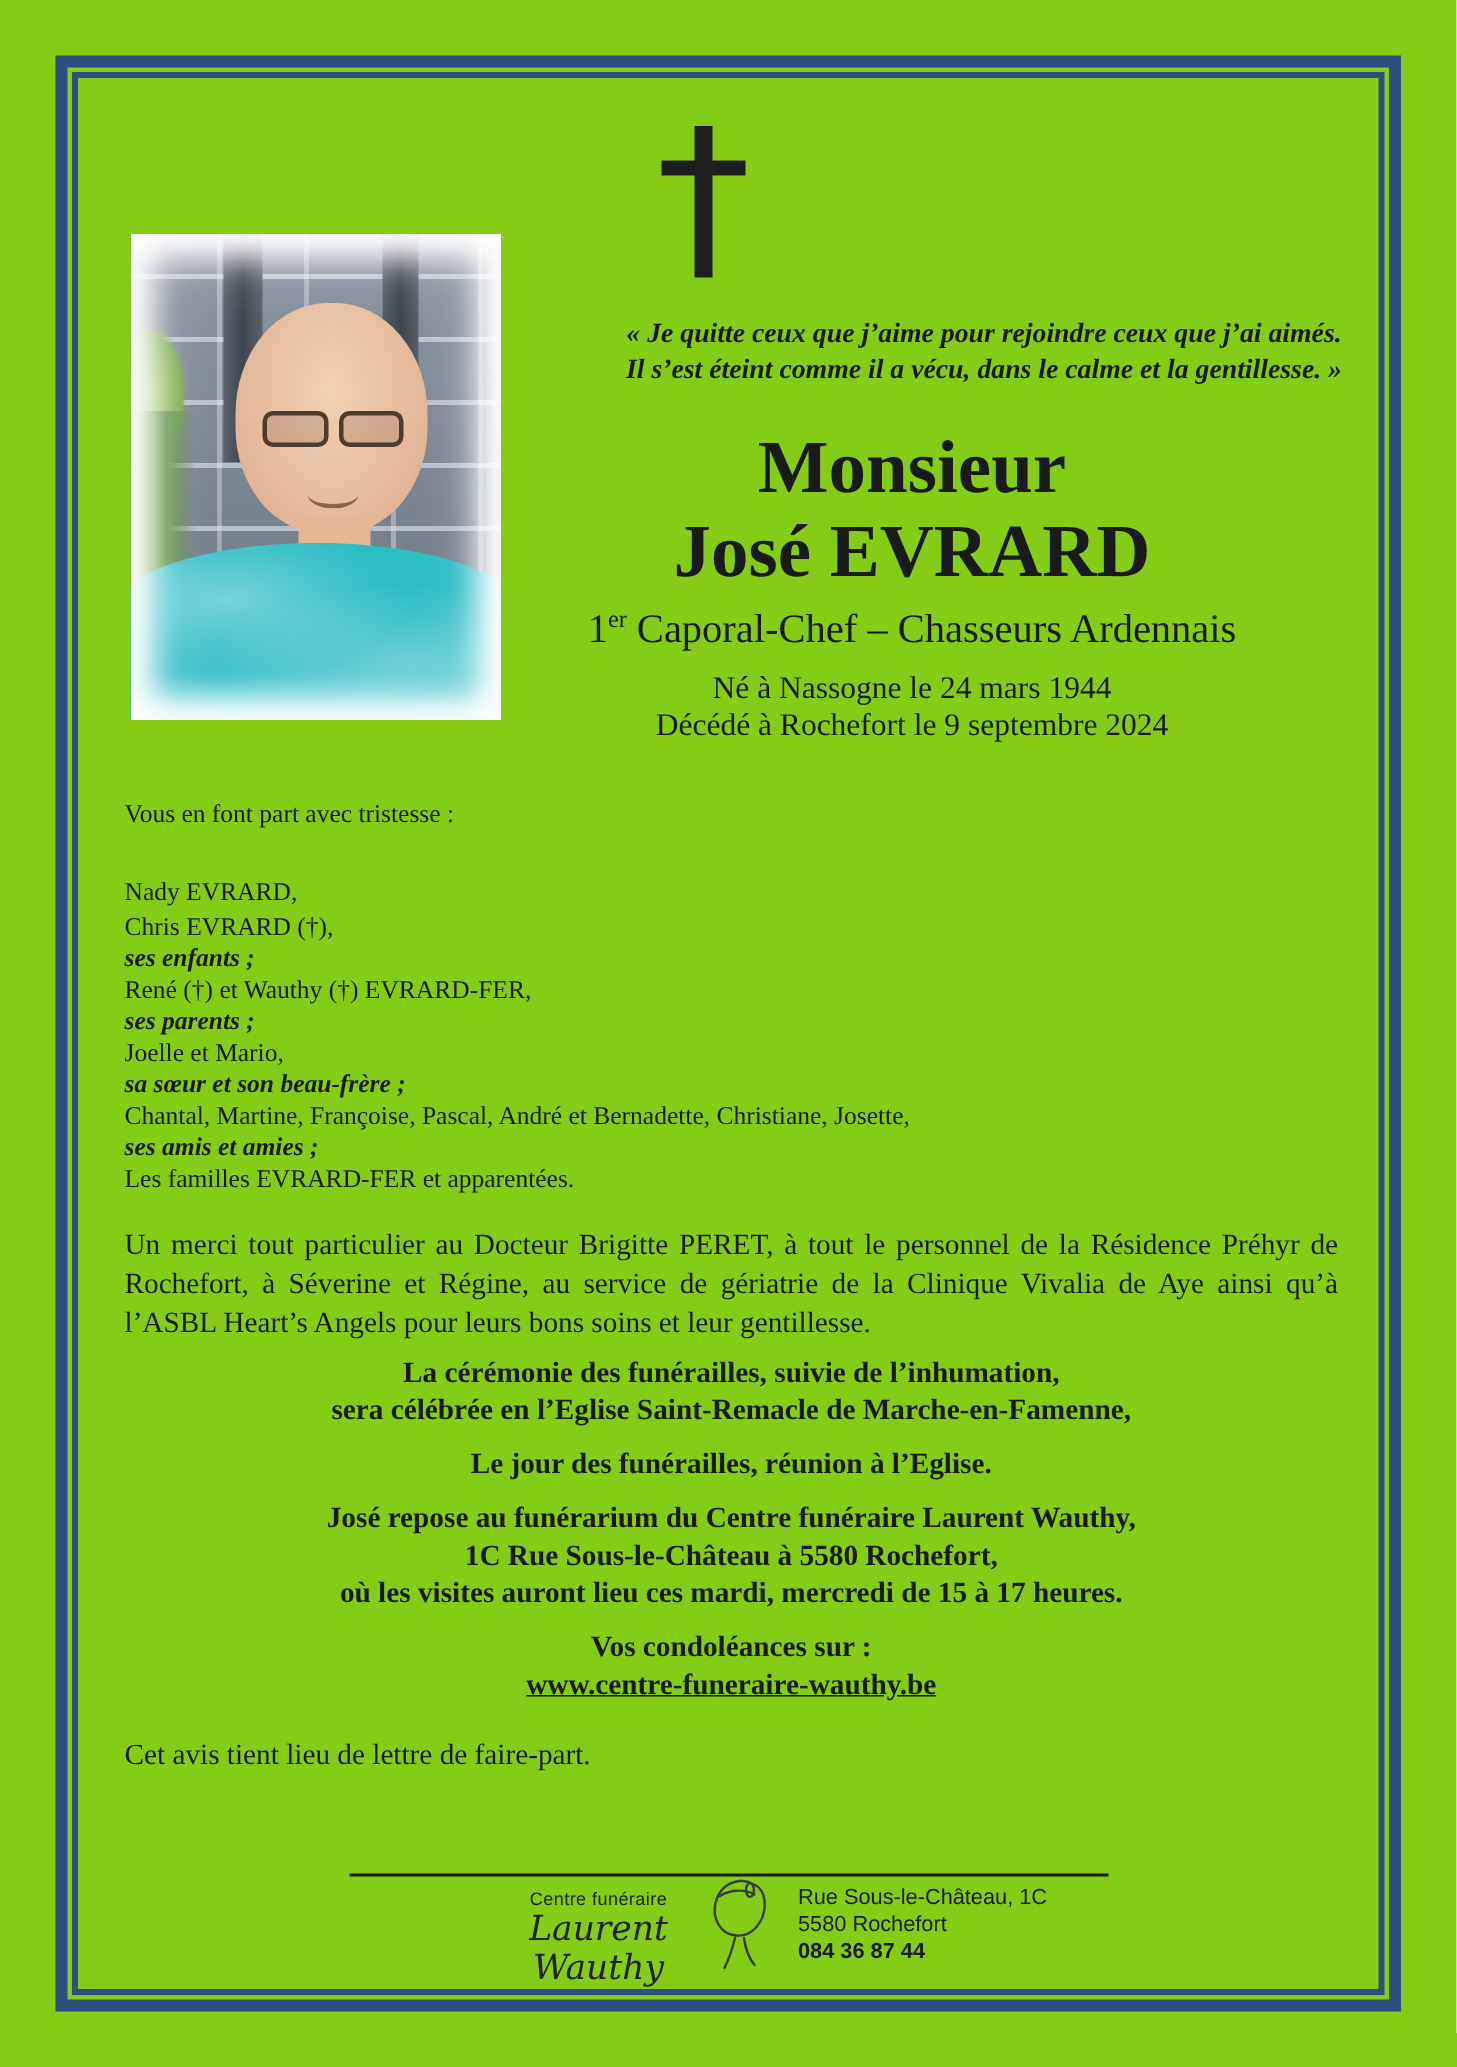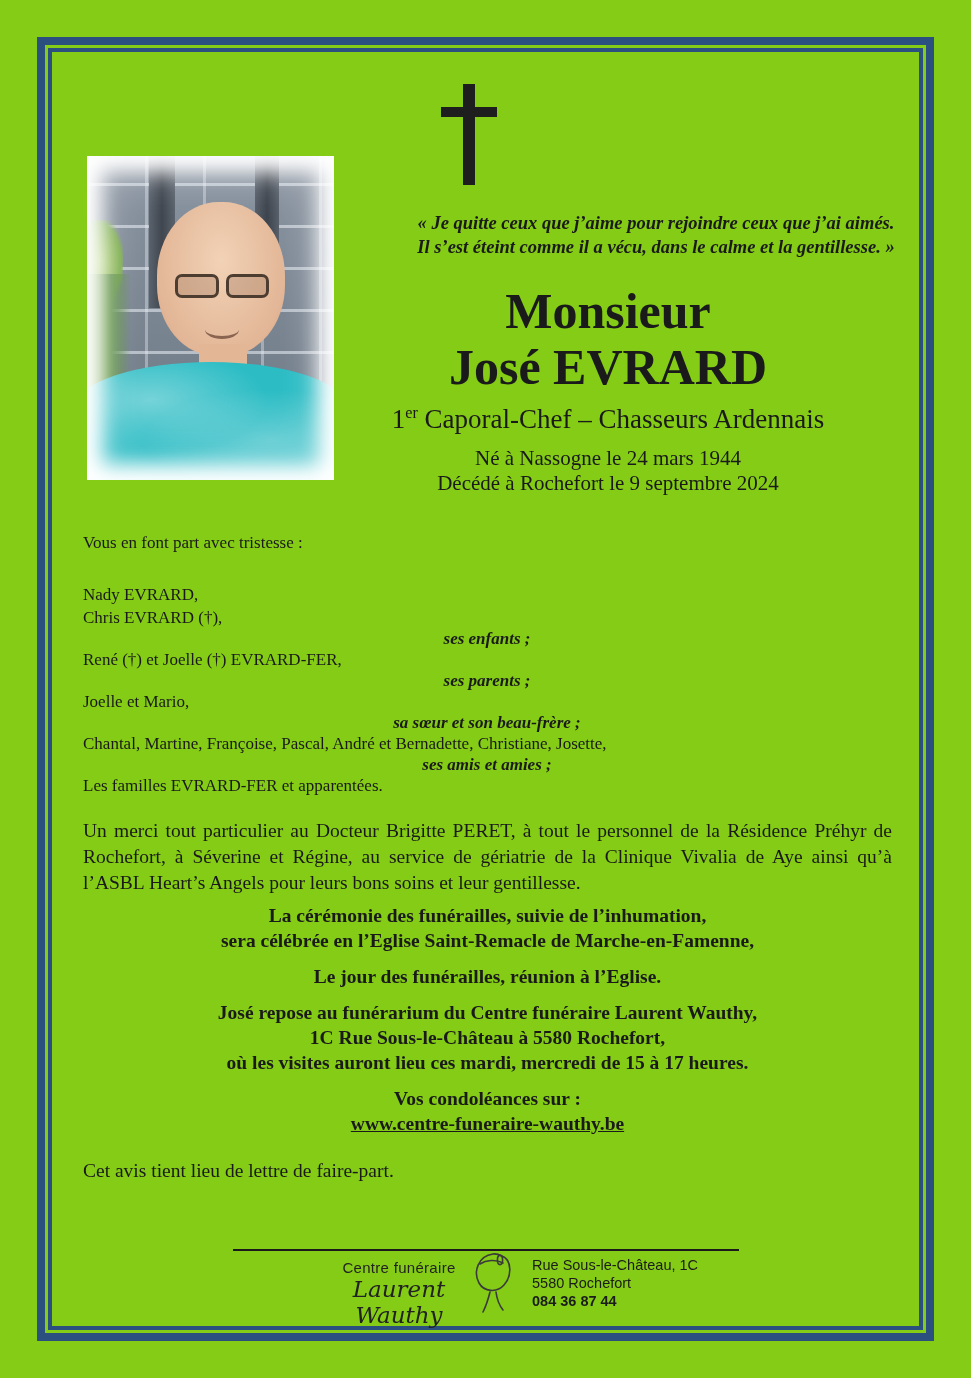--- a/index.html
+++ b/index.html
@@ -49,35 +49,35 @@
     font-style:italic;font-weight:bold;font-size:18.5px;line-height:23.5px;}
   .title-block{position:absolute;left:320px;top:283px;width:576px;text-align:center;}
   .title{font-size:50px;font-weight:bold;line-height:56px;}
   .rank{font-size:27px;margin-top:9px;}
   .rank sup{font-size:0.60em;}
   .dates{font-size:21px;line-height:25px;margin-top:11px;}
 
   
   .family{position:absolute;left:83px;top:531px;width:808px;font-size:17px;line-height:23px;}
   .family .intro{margin-bottom:29px;}
-  .family .relation{text-align:center;font-style:italic;font-weight:bold;line-height:19px;}
+  .family .relation{text-align:left;font-style:italic;font-weight:bold;line-height:19px;}
 
   .thanks{position:absolute;left:83px;top:818px;width:809px;font-size:19.5px;line-height:26px;text-align:justify;}
 
   .ceremony{position:absolute;left:83px;top:903px;width:809px;text-align:center;
     font-weight:bold;font-size:19.5px;line-height:25px;}
   .ceremony .gap{margin-top:11px;}
   .website{text-decoration:underline;font-weight:bold;}
 
   .notice{position:absolute;left:83px;top:1160px;font-size:19.5px;}
 
   
   .footer-rule{position:absolute;left:233px;top:1249px;width:506px;border-top:2px solid #1a1a1a;}
   .brand{position:absolute;left:328px;top:1259px;width:142px;text-align:center;}
-  .brand-small{font-family:"Liberation Sans",sans-serif;font-size:15px;letter-spacing:.3px;color:#222;}
+  .brand-small{font-family:"Liberation Sans",sans-serif;font-size:12px;letter-spacing:.3px;color:#222;}
   .brand-name{font-family:"DejaVu Serif",serif;font-style:italic;font-size:23px;line-height:26px;color:#222;}
   .flower{position:absolute;left:466px;top:1250px;width:54px;height:64px;}
   .address{position:absolute;left:532px;top:1256px;font-family:"Liberation Sans",sans-serif;
     font-size:14.5px;line-height:18px;color:#1b1b1b;}
   .phone{font-weight:bold;}
 </style>
 </head>
 <body>
 
 <div class="page">
@@ -121,21 +121,21 @@
       <div>Né à Nassogne le 24 mars 1944</div>
       <div>Décédé à Rochefort le 9 septembre 2024</div>
     </div>
   </div>
 
   <div class="family">
     <div class="intro">Vous en font part avec tristesse :</div>
     <div>Nady EVRARD,</div>
     <div>Chris EVRARD (†),</div>
     <div class="relation">ses enfants ;</div>
-    <div>René (†) et Joelle (†) EVRARD-FER,</div>
+    <div>René (†) et Wauthy (†) EVRARD-FER,</div>
     <div class="relation">ses parents ;</div>
     <div>Joelle et Mario,</div>
     <div class="relation">sa sœur et son beau-frère ;</div>
     <div>Chantal, Martine, Françoise, Pascal, André et Bernadette, Christiane, Josette,</div>
     <div class="relation">ses amis et amies ;</div>
     <div>Les familles EVRARD-FER et apparentées.</div>
   </div>
 
   <div class="thanks">Un merci tout particulier au Docteur Brigitte PERET, à tout le personnel de la Résidence Préhyr de Rochefort, à Séverine et Régine, au service de gériatrie de la Clinique Vivalia de Aye ainsi qu’à l’ASBL Heart’s Angels pour leurs bons soins et leur gentillesse.</div>
 

